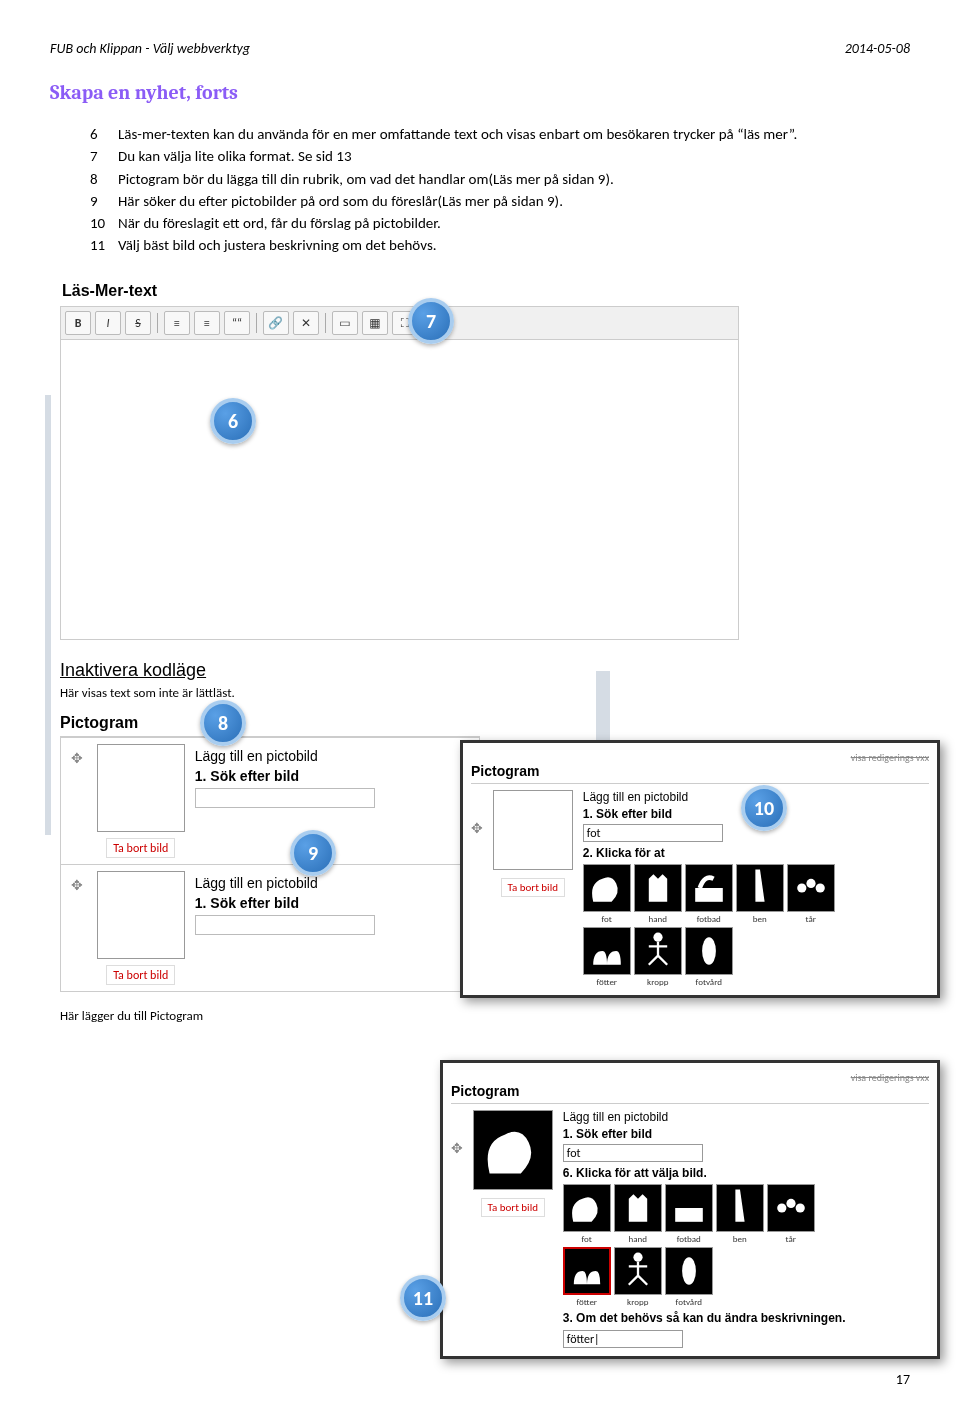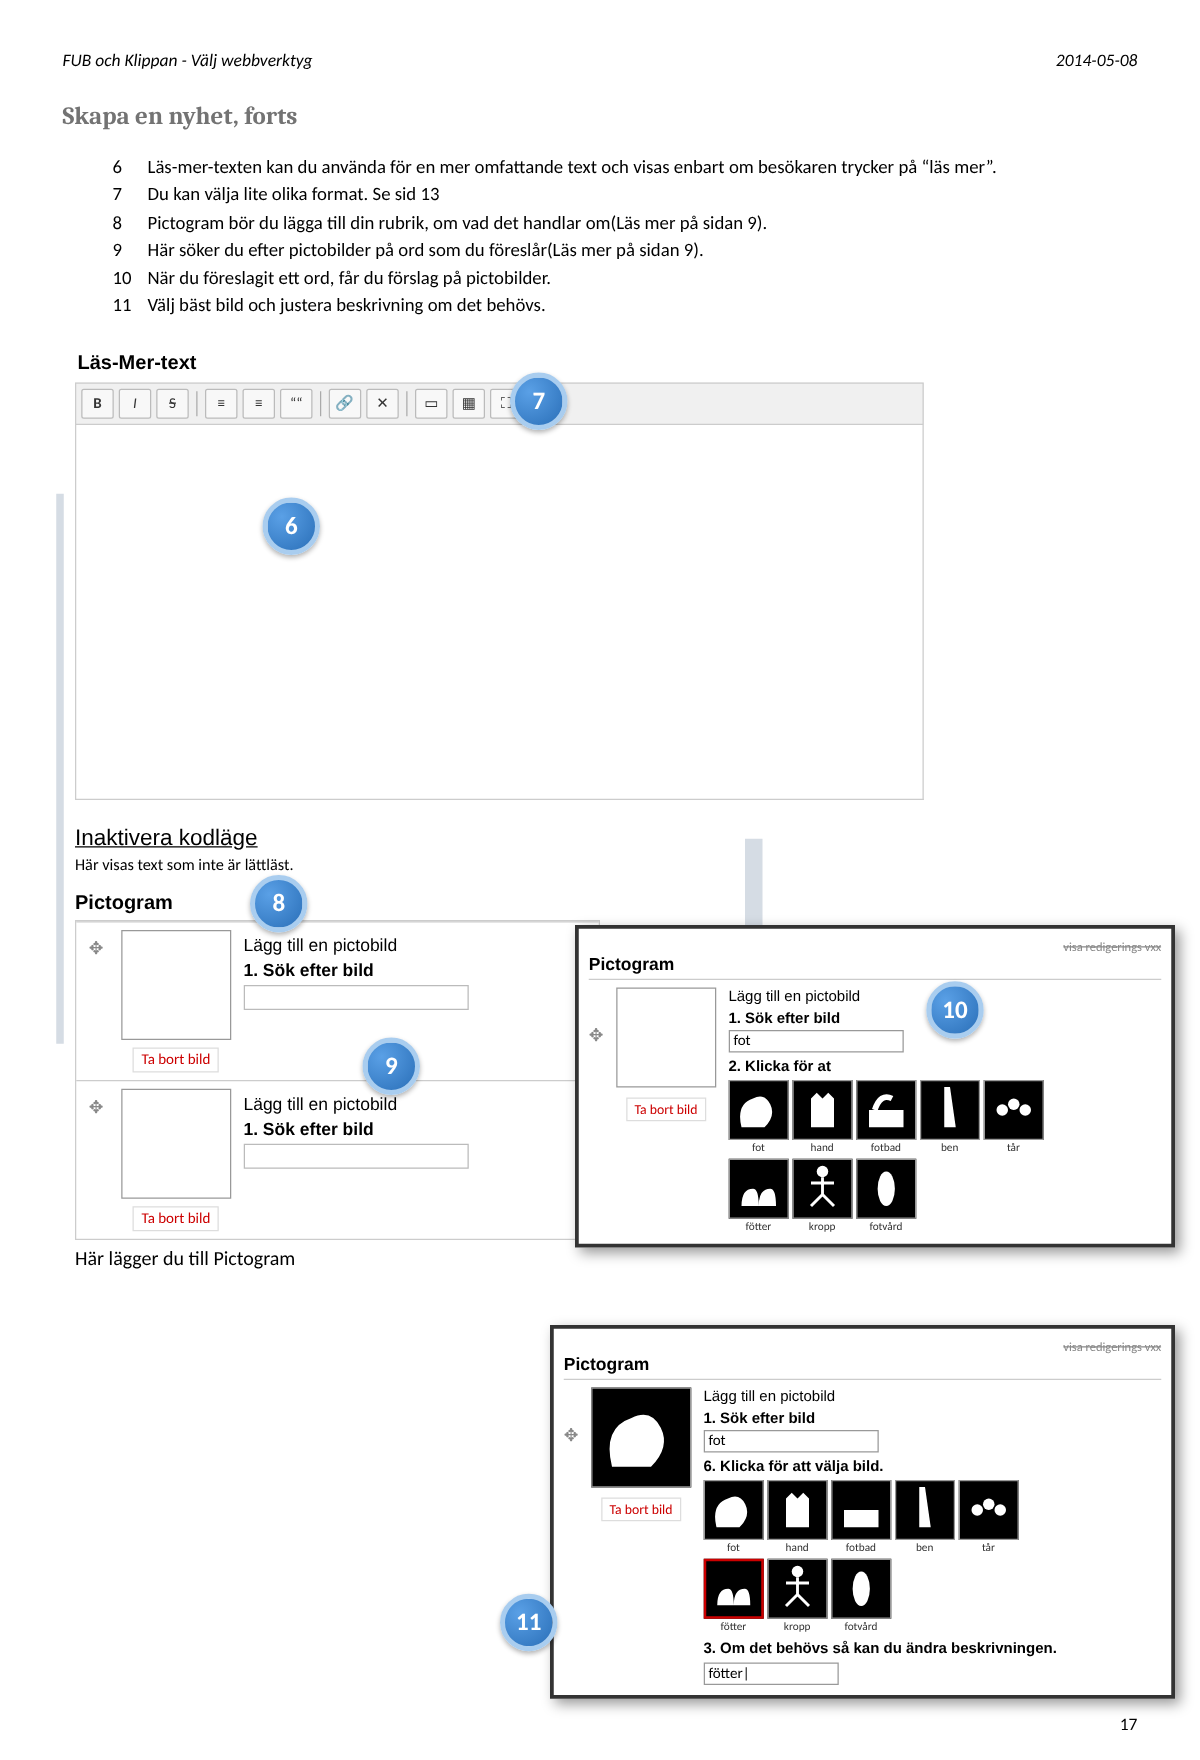--- a/index.html
+++ b/index.html
@@ -1,19 +1,19 @@
 <!DOCTYPE html>
 <html><head>
 <meta charset="utf-8">
 <style>
   * { box-sizing: border-box; margin: 0; padding: 0; }
   body { font-family: Calibri, Arial, sans-serif; background: #fff; width: 960px; margin: 0 auto; color: #000; font-size: 14px; position: relative; }
   .page { padding: 40px 50px; position: relative; min-height: 1408px; }
   .hdr { display: flex; justify-content: space-between; font-style: italic; font-size: 14px; margin-bottom: 24px; }
-  .section-title { color: #737373; font-family: Cambria, serif; font-size: 20px; margin-bottom: 20px; }
+  .section-title { color: #8b5cf6; font-family: Cambria, serif; font-size: 20px; margin-bottom: 20px; }
   .numlist { margin-left: 40px; margin-bottom: 20px; }
   .numlist-row { display: flex; margin-bottom: 2px; line-height: 1.35; font-size: 15px; }
   .numlist-num { width: 28px; flex: none; }
   .editor-area { position: relative; margin-top: 10px; }
   .editor-title { font-weight: bold; font-size: 16px; padding: 6px 2px; font-family: Arial; }
   .toolbar { background: #f0f0f0; border: 1px solid #ccc; padding: 4px; display: flex; gap: 4px; }
   .tb-btn { width: 26px; height: 24px; border: 1px solid #bbb; background: #f8f8f8; display: inline-flex; align-items: center; justify-content: center; font-size: 12px; color: #333; cursor: pointer; border-radius: 2px; }
   .tb-sep { width: 1px; background: #aaa; margin: 2px 2px; }
   .editor-body { background: #fff; border: 1px solid #ccc; border-top: none; min-height: 300px; }
   .badge { position: absolute; width: 46px; height: 46px; border-radius: 50%; background: radial-gradient(circle at 30% 30%, #5aa0e6, #2a6fb8); color: #fff; display: flex; align-items: center; justify-content: center; font-size: 20px; font-weight: bold; border: 4px solid #a9cdef; box-shadow: 0 2px 4px rgba(0,0,0,0.3); z-index: 20; }
@@ -24,21 +24,21 @@
   .pictogram-title { font-weight: bold; font-size: 16px; padding: 4px 0; font-family: Arial; }
   .picto-frame { border: 1px solid #ccc; }
   .picto-row { border-top: 1px solid #ccc; display: flex; align-items: flex-start; padding: 6px; gap: 10px; }
   .move-handle { padding: 6px 4px; color: #888; font-size: 14px; }
   .picto-left { display:flex; flex-direction:column; align-items:center; gap:6px;}
   .picto-slot { width: 88px; height: 88px; border: 1px solid #999; background: #fff; }
   .picto-right { flex:1; padding-top:4px; }
   .picto-right-title { font-family: Arial; font-size:14px; }
   .picto-right-step { font-family: Arial; font-weight:bold; font-size:14px; margin-top:4px;}
   .remove-btn { color: #c00; font-size: 12px; text-align:center; padding:2px 6px; border:1px solid #ddd; background:#fff; cursor:pointer;}
-  .footer-txt { font-size:16px; margin-top:6px; }
+  .footer-txt { font-size:13px; margin-top:16px; }
   .page-num { position: absolute; bottom: 20px; right: 50px; font-size: 14px; }
   .side-strip1 { position:absolute; right: 300px; top: 395px; width:14px; height:310px; background:#d5dce4; }
   .side-strip2 { position:absolute; left: 45px; top: 395px; width:6px; height:440px; background:#d5dce4; }
   
   
   .overlay { position:absolute; background:#fff; border:3px solid #333; box-shadow:4px 4px 10px rgba(0,0,0,0.4); padding:8px; z-index:10; }
   .ov-title { font-weight:bold; font-family:Arial; font-size:14px; border-bottom:1px solid #ccc; padding-bottom:4px; margin-bottom:6px;}
   .ov-body { display:flex; gap:10px; }
   .ov-left { display:flex; flex-direction:column; align-items:center; gap:4px;}
   .ov-slot { width:80px; height:80px; border:1px solid #999; }
@@ -51,21 +51,21 @@
   .ov-thumbs { display:flex; gap:3px; margin-top:4px; }
   .ov-thumb { width:48px; text-align:center; }
   .ov-thumb-img { width:48px; height:48px; background:#000; border:1px solid #999; display:flex; align-items:center; justify-content:center; color:#fff; font-size:8px; }
   .ov-thumb-img.sel { border:2px solid #c00; }
   .ov-thumb-label { font-size:9px; color:#333; margin-top:1px; white-space:nowrap; overflow:hidden;}
   .ov-thumbs-row2 { display:flex; gap:3px; margin-top:3px; }
   .ov-remove { color:#c00; font-size:11px; border:1px solid #ddd; padding:2px 6px; margin-top:4px; cursor:pointer;}
   .ov-move { color:#888; font-size:14px; padding-top:30px;}
   .ov-top-bar { font-size:10px; text-align:right; text-decoration:line-through; color:#888; height:12px; overflow:hidden;}
   .ov-step3 { margin-top:4px; }
-  .ov-desc-input { border:1px solid #999; padding:1px 3px; font-size:12px; width:108px; display:inline-block; margin-top:2px;}
+  .ov-desc-input { border:1px solid #999; padding:1px 3px; font-size:12px; width:120px; display:inline-block; margin-top:2px;}
 </style>
 </head>
 <body>
 
 <div class="page">
   <div class="hdr">
     <span>FUB och Klippan - Välj webbverktyg</span>
     <span>2014-05-08</span>
   </div>
 

